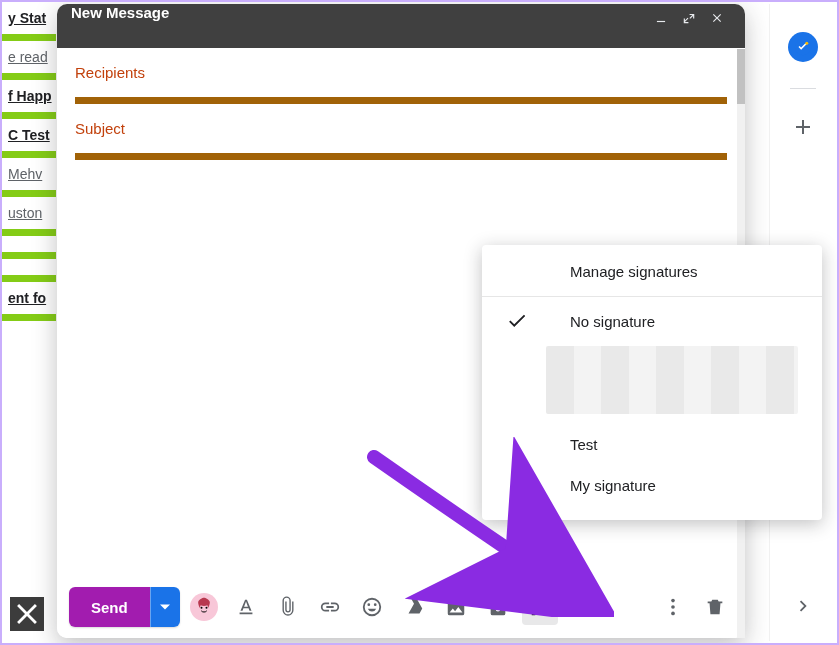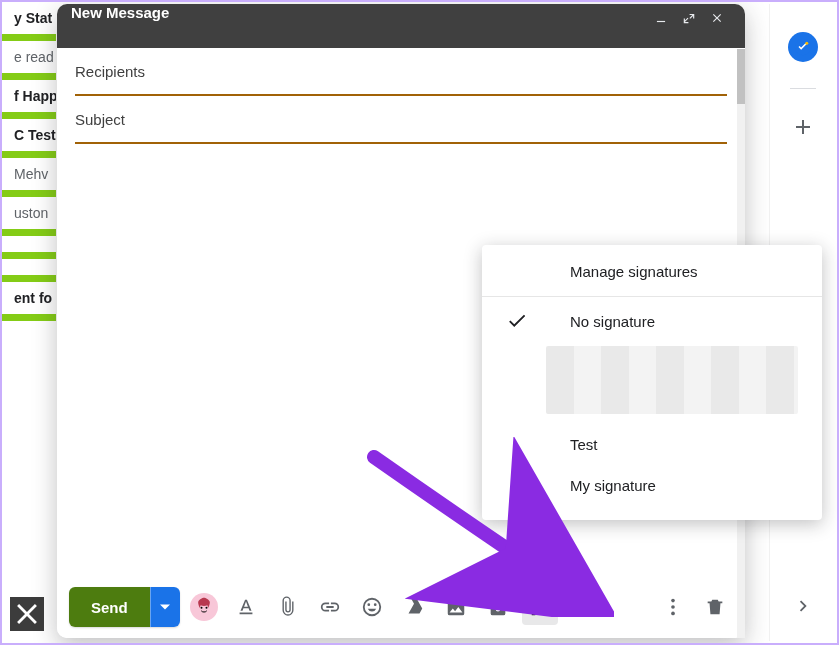--- a/index.html
+++ b/index.html
@@ -4,44 +4,44 @@
 <style>
   * { box-sizing: border-box; }
   html, body { margin:0; padding:0; font-family:"Helvetica Neue",Arial,sans-serif; }
   body { width:839px; height:645px; overflow:hidden; background:#fff; position:relative; }
 
   
   .outer { position:absolute; inset:0; border:2px solid #c9aefc; overflow:hidden; }
 
   
   .bg-list { position:absolute; top:0; left:0; width:54px; height:100%; background:#fff; }
-  .bg-list .row { font-size:14px; color:#202124; padding:8px 12px; white-space:nowrap; overflow:hidden; }
+  .bg-list .row { font-size:14px; color:#202124; padding:8px 6px; white-space:nowrap; overflow:hidden;text-decoration:underline; }
   .bg-list .row + .row { border-top:7px solid #84cc16; }
   .bg-list .bold { font-weight:700; }
   .bg-list .read { color:#5f6368; font-weight:400; }
   .tiny-close { position:absolute; left:8px; bottom:12px; width:34px; height:34px; background:#3c3c3c; color:#fff; display:flex; align-items:center; justify-content:center; font-size:20px; }
 
   
   .compose { position:absolute; left:55px; top:2px; width:688px; height:634px; border-radius:10px; box-shadow:0 8px 24px rgba(32,33,36,.28); display:flex; flex-direction:column; overflow:visible; background:#fff; }
   .compose-scroll { position:absolute; right:0; top:45px; bottom:0; width:8px; background:#f1f1f1; }
   .compose-scroll .thumb { position:absolute; top:0; left:0; right:0; height:55px; background:#c1c1c1; }
 
   .title-bar { background:#404040; color:#fff; height:44px; border-radius:10px 10px 0 0; display:flex; align-items:flex-start; padding:0 14px; }
   .title-bar .title { font-size:15px; font-weight:600; flex:1; }
   .title-bar .win-btn { width:28px; height:28px; display:flex; align-items:center; justify-content:center; color:#e8eaed; cursor:pointer; }
   .title-bar .win-btn svg { width:14px; height:14px; }
 
   .fields { padding:0 18px; }
-  .field { height:48px; display:flex; align-items:center; border-bottom:2px solid #a16207; color:#404040; font-size:15px; }
+  .field { height:56px; display:flex; align-items:center; border-bottom:7px solid #a16207; color:#c2410c; font-size:15px; }
 
   .body-area { flex:1; background:#fff; }
 
   .toolbar { height:62px; border-top:0; display:flex; align-items:center; padding:0 12px; gap:6px; background:#fff; border-radius:0 0 10px 10px; }
   .send-wrap { display:flex; height:40px; border-radius:6px; overflow:hidden; box-shadow:0 1px 2px rgba(0,0,0,.15); }
-  .send-btn { background:#4d7c0f; color:#fff; border:none; font-size:15px; font-weight:600; padding:0 22px; display:flex; align-items:center; cursor:pointer; }
+  .send-btn { background:#a21caf; color:#fff; border:none; font-size:15px; font-weight:600; padding:0 22px; display:flex; align-items:center; cursor:pointer; }
   .send-split { background:#1a73e8; width:30px; display:flex; align-items:center; justify-content:center; border-left:1px solid rgba(255,255,255,.35); cursor:pointer; }
   .send-split svg { width:10px; height:10px; fill:#fff; }
 
   .avatar { width:28px; height:28px; border-radius:50%; background:#f8c7d8; display:flex; align-items:center; justify-content:center; margin:0 4px; font-size:15px; }
 
   .tool-btn { width:36px; height:36px; display:flex; align-items:center; justify-content:center; border-radius:4px; cursor:pointer; }
   .tool-btn svg { width:22px; height:22px; fill:#5f6368; }
   .tool-btn.active { background:#e8e8e9; }
   .tool-btn.active svg { fill:#202124; }
   .spacer { flex:1; }

